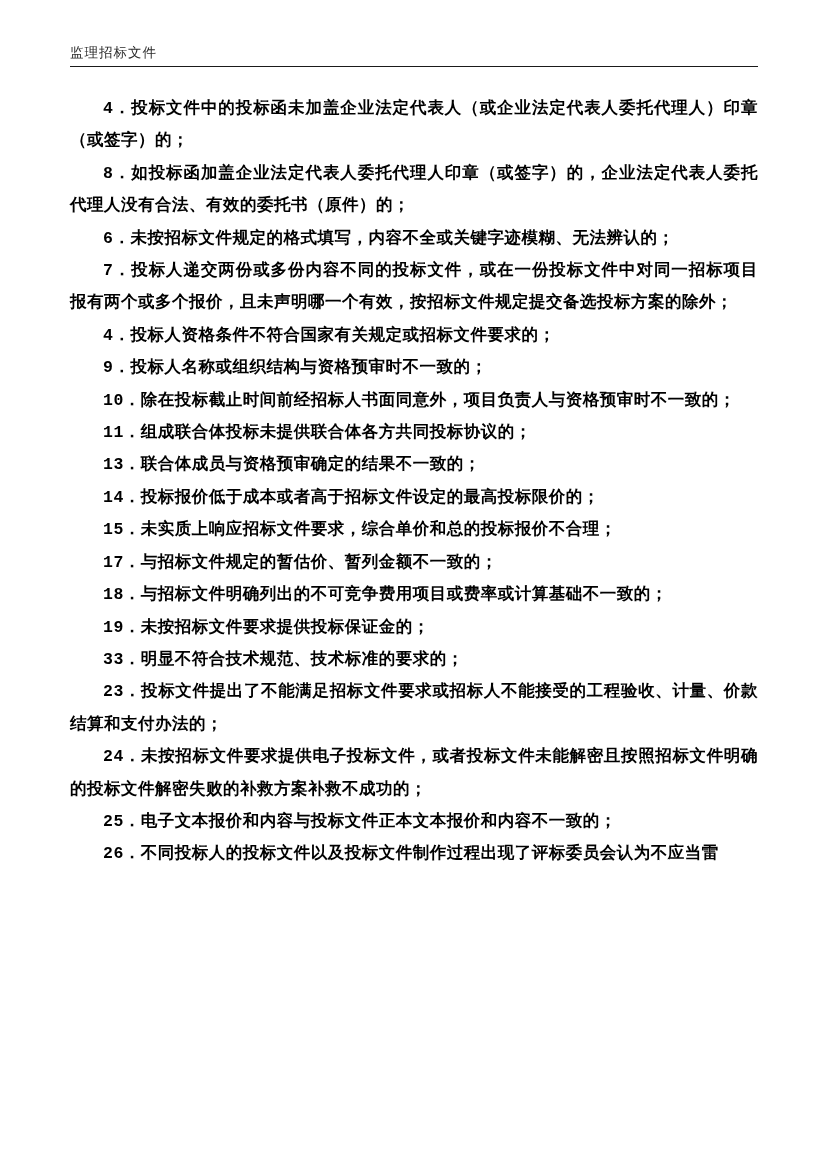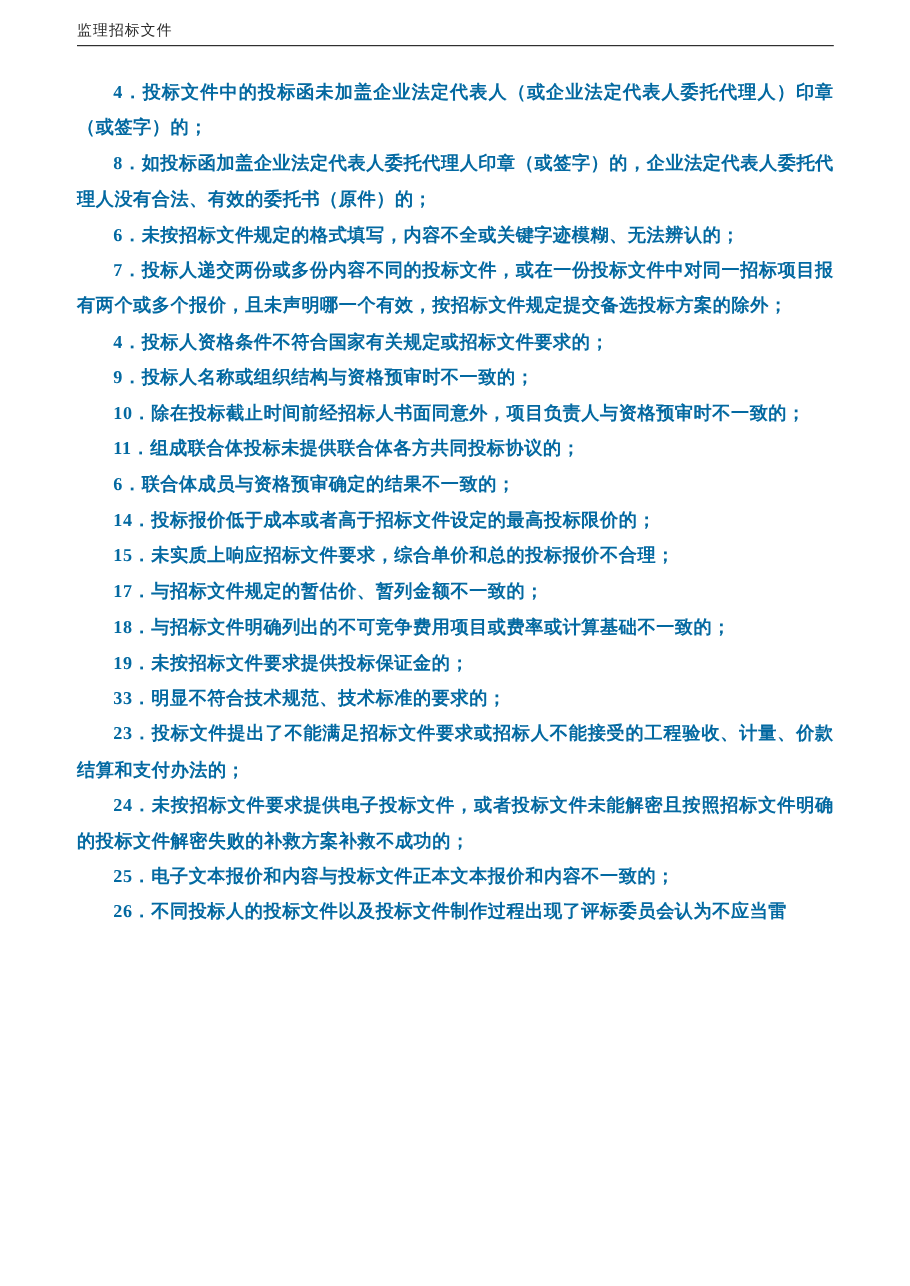--- a/index.html
+++ b/index.html
@@ -6,66 +6,66 @@
     margin: 0;
     padding: 0;
     background: #ffffff;
   }
   .page {
     position: relative;
     width: 827px;
     height: 1169px;
     background: #ffffff;
     box-sizing: border-box;
-    padding: 20px 69px 0 70px;
+    padding: 45px 69px 0 70px;
     overflow: hidden;
   }
   .page-header {
     border-bottom: 1.5px solid #1a1a1a;
     padding-bottom: 5px;
   }
   .header-title {
     font-family: "Liberation Serif", "DejaVu Serif", serif;
     font-size: 13.5px;
     line-height: 16px;
     color: #2a2a2a;
     letter-spacing: 1px;
   }
   .doc-content {
     padding-top: 26px;
   }
   .para {
     margin: 0;
     text-indent: 2em;
-    font-family: Liberation Serif, serif;
+    font-family: Liberation Mono, monospace;
     font-weight: 700;
     font-size: 16.5px;
     line-height: 32.4px;
-    color: #0369a1;
+    color: #000000;
     text-align: justify;
     letter-spacing: 0.5px;
   }
 </style>
 </head>
 <body>
 
 <div class="page">
   <div class="page-header">
     <div class="header-title">监理招标文件</div>
   </div>
   <div class="doc-content">
     <p class="para">4．投标文件中的投标函未加盖企业法定代表人（或企业法定代表人委托代理人）印章（或签字）的；</p>
     <p class="para">8．如投标函加盖企业法定代表人委托代理人印章（或签字）的，企业法定代表人委托代理人没有合法、有效的委托书（原件）的；</p>
     <p class="para">6．未按招标文件规定的格式填写，内容不全或关键字迹模糊、无法辨认的；</p>
     <p class="para">7．投标人递交两份或多份内容不同的投标文件，或在一份投标文件中对同一招标项目报有两个或多个报价，且未声明哪一个有效，按招标文件规定提交备选投标方案的除外；</p>
     <p class="para">4．投标人资格条件不符合国家有关规定或招标文件要求的；</p>
     <p class="para">9．投标人名称或组织结构与资格预审时不一致的；</p>
     <p class="para">10．除在投标截止时间前经招标人书面同意外，项目负责人与资格预审时不一致的；</p>
     <p class="para">11．组成联合体投标未提供联合体各方共同投标协议的；</p>
-    <p class="para">6．联合体成员与资格预审确定的结果不一致的；</p>
+    <p class="para">13．联合体成员与资格预审确定的结果不一致的；</p>
     <p class="para">14．投标报价低于成本或者高于招标文件设定的最高投标限价的；</p>
     <p class="para">15．未实质上响应招标文件要求，综合单价和总的投标报价不合理；</p>
     <p class="para">17．与招标文件规定的暂估价、暂列金额不一致的；</p>
     <p class="para">18．与招标文件明确列出的不可竞争费用项目或费率或计算基础不一致的；</p>
     <p class="para">19．未按招标文件要求提供投标保证金的；</p>
     <p class="para">33．明显不符合技术规范、技术标准的要求的；</p>
     <p class="para">23．投标文件提出了不能满足招标文件要求或招标人不能接受的工程验收、计量、价款结算和支付办法的；</p>
     <p class="para">24．未按招标文件要求提供电子投标文件，或者投标文件未能解密且按照招标文件明确的投标文件解密失败的补救方案补救不成功的；</p>
     <p class="para">25．电子文本报价和内容与投标文件正本文本报价和内容不一致的；</p>
     <p class="para">26．不同投标人的投标文件以及投标文件制作过程出现了评标委员会认为不应当雷</p>

